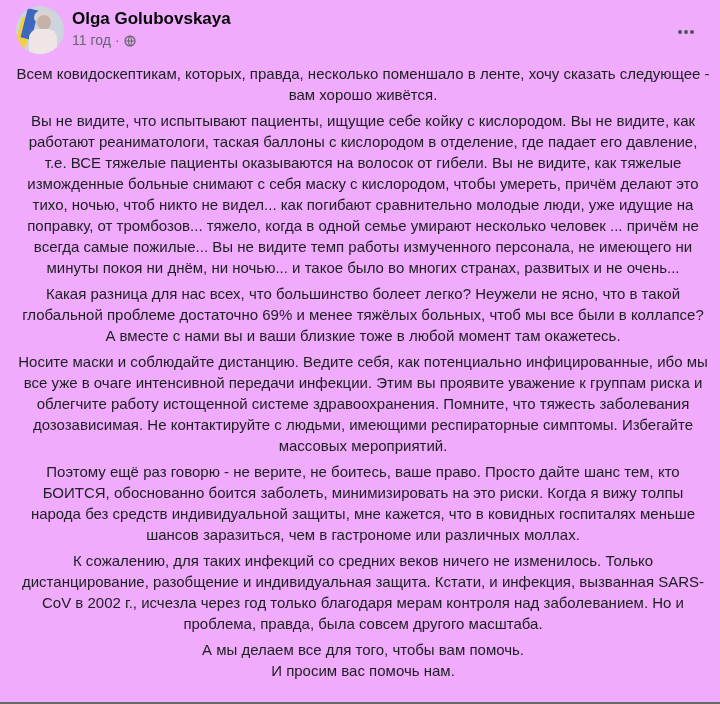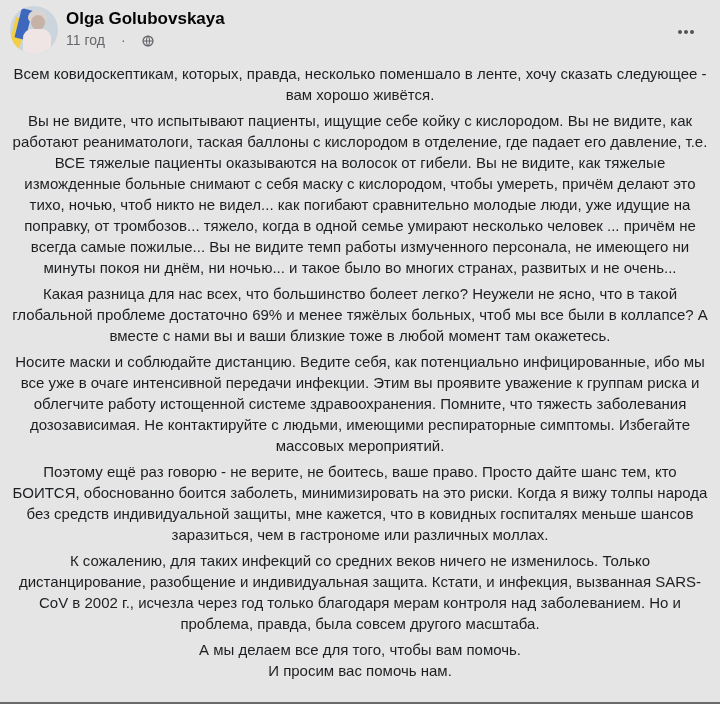--- a/index.html
+++ b/index.html
@@ -5,24 +5,25 @@
   html, body {
     margin: 0;
     padding: 0;
     background: #ffffff;
     font-family: "Liberation Sans", "DejaVu Sans", sans-serif;
   }
   .post-card {
     width: 720px;
     height: 704px;
     box-sizing: border-box;
-    background: #e5e5e5;
+    background: #f0abfc;
     border-bottom: 2px solid #6a6a6a;
     overflow: hidden;
     position: relative;
+    padding-left: 6px;
   }
   
   .post-header {
     display: flex;
     align-items: flex-start;
     padding: 6px 10px 0 10px;
   }
   .avatar {
     width: 48px;
     height: 48px;
@@ -64,21 +65,21 @@
     font-size: 17px;
     font-weight: 700;
     color: #050505;
     text-decoration: none;
     line-height: 21px;
     cursor: pointer;
   }
   .meta-row {
     display: flex;
     align-items: center;
-    gap: 16px;
+    gap: 4px;
     margin-top: 2px;
     font-size: 14px;
     color: #65676b;
     line-height: 18px;
   }
   .meta-row .timestamp { cursor: pointer; }
   .globe-icon { display: inline-flex; margin-top: 1px; }
   .more-button {
     width: 32px; height: 32px;
     margin-top: 10px;

